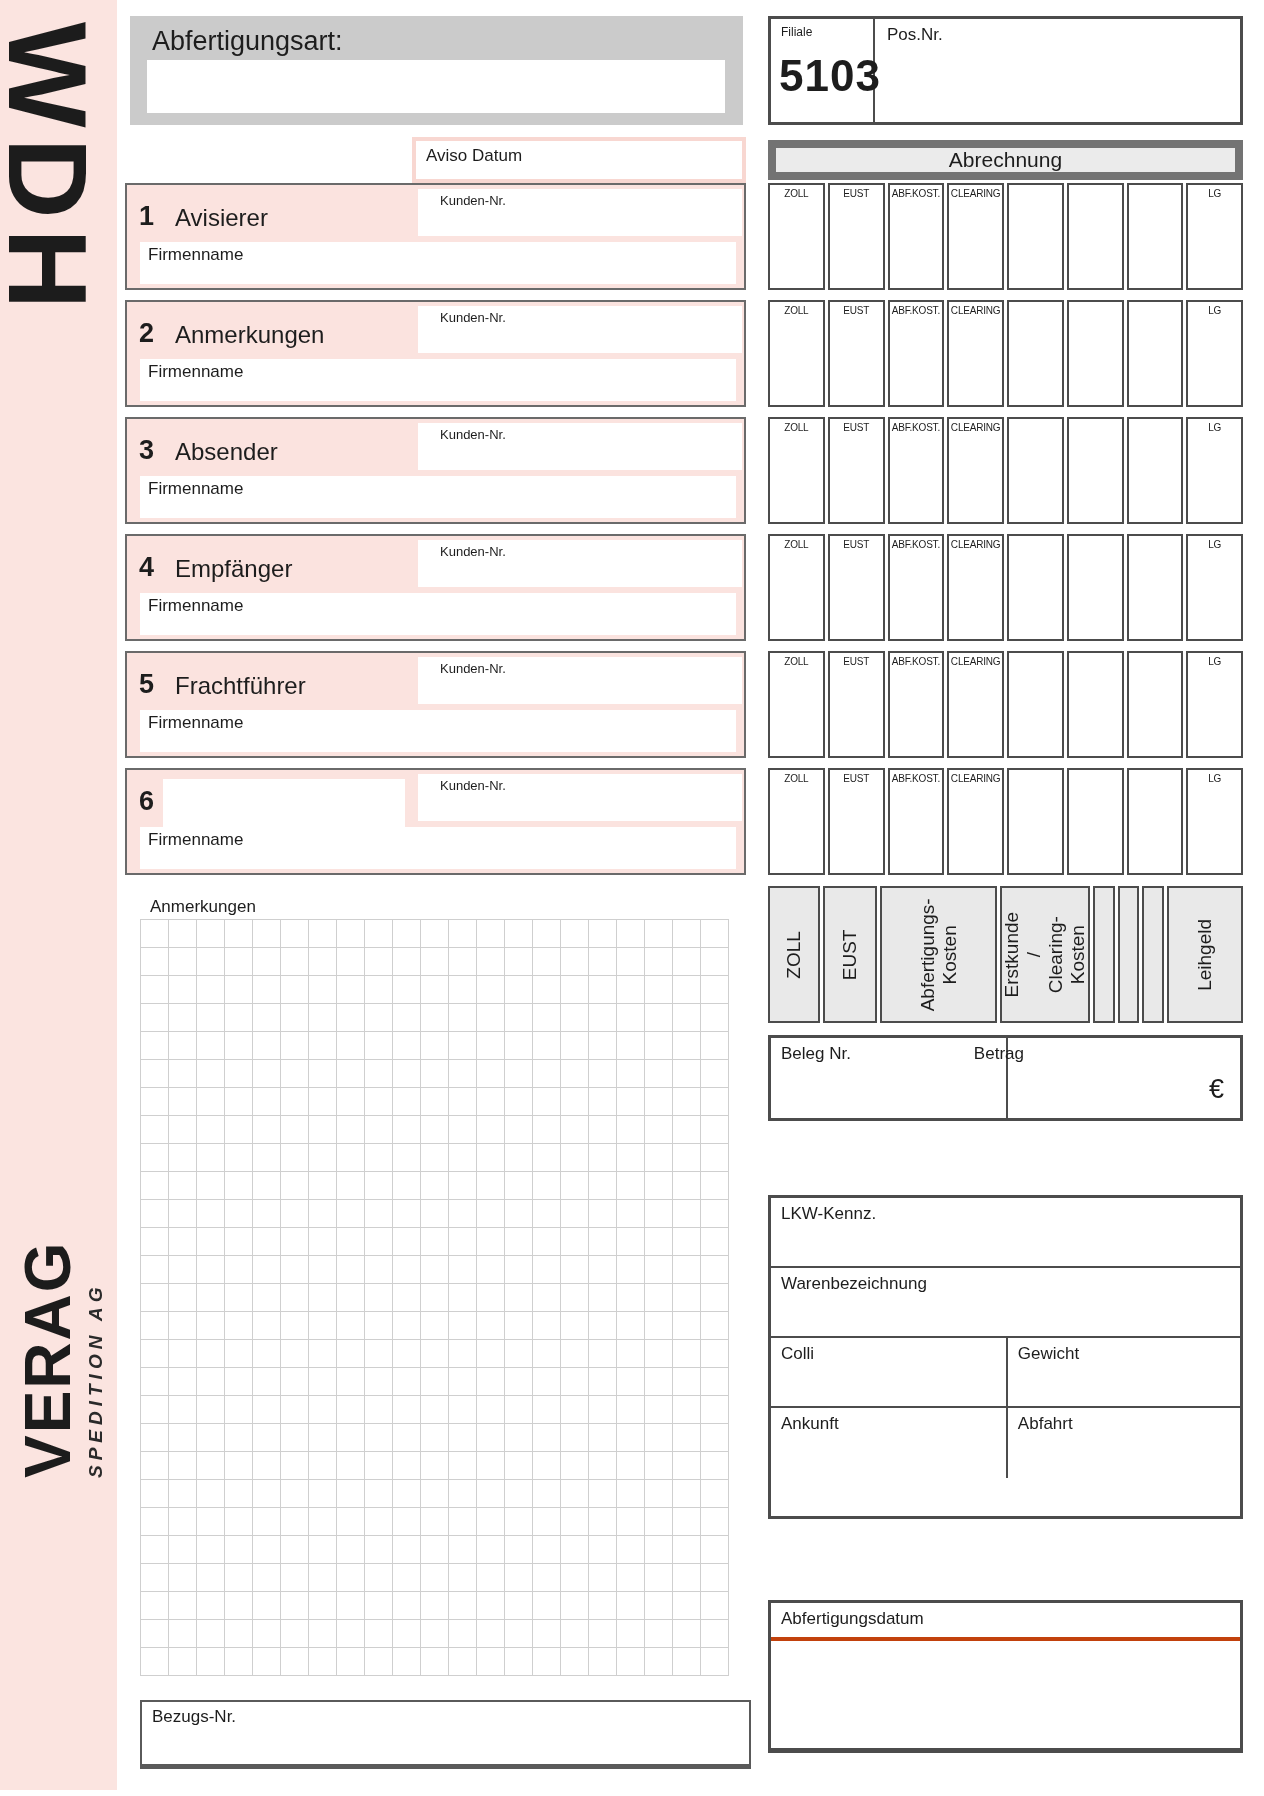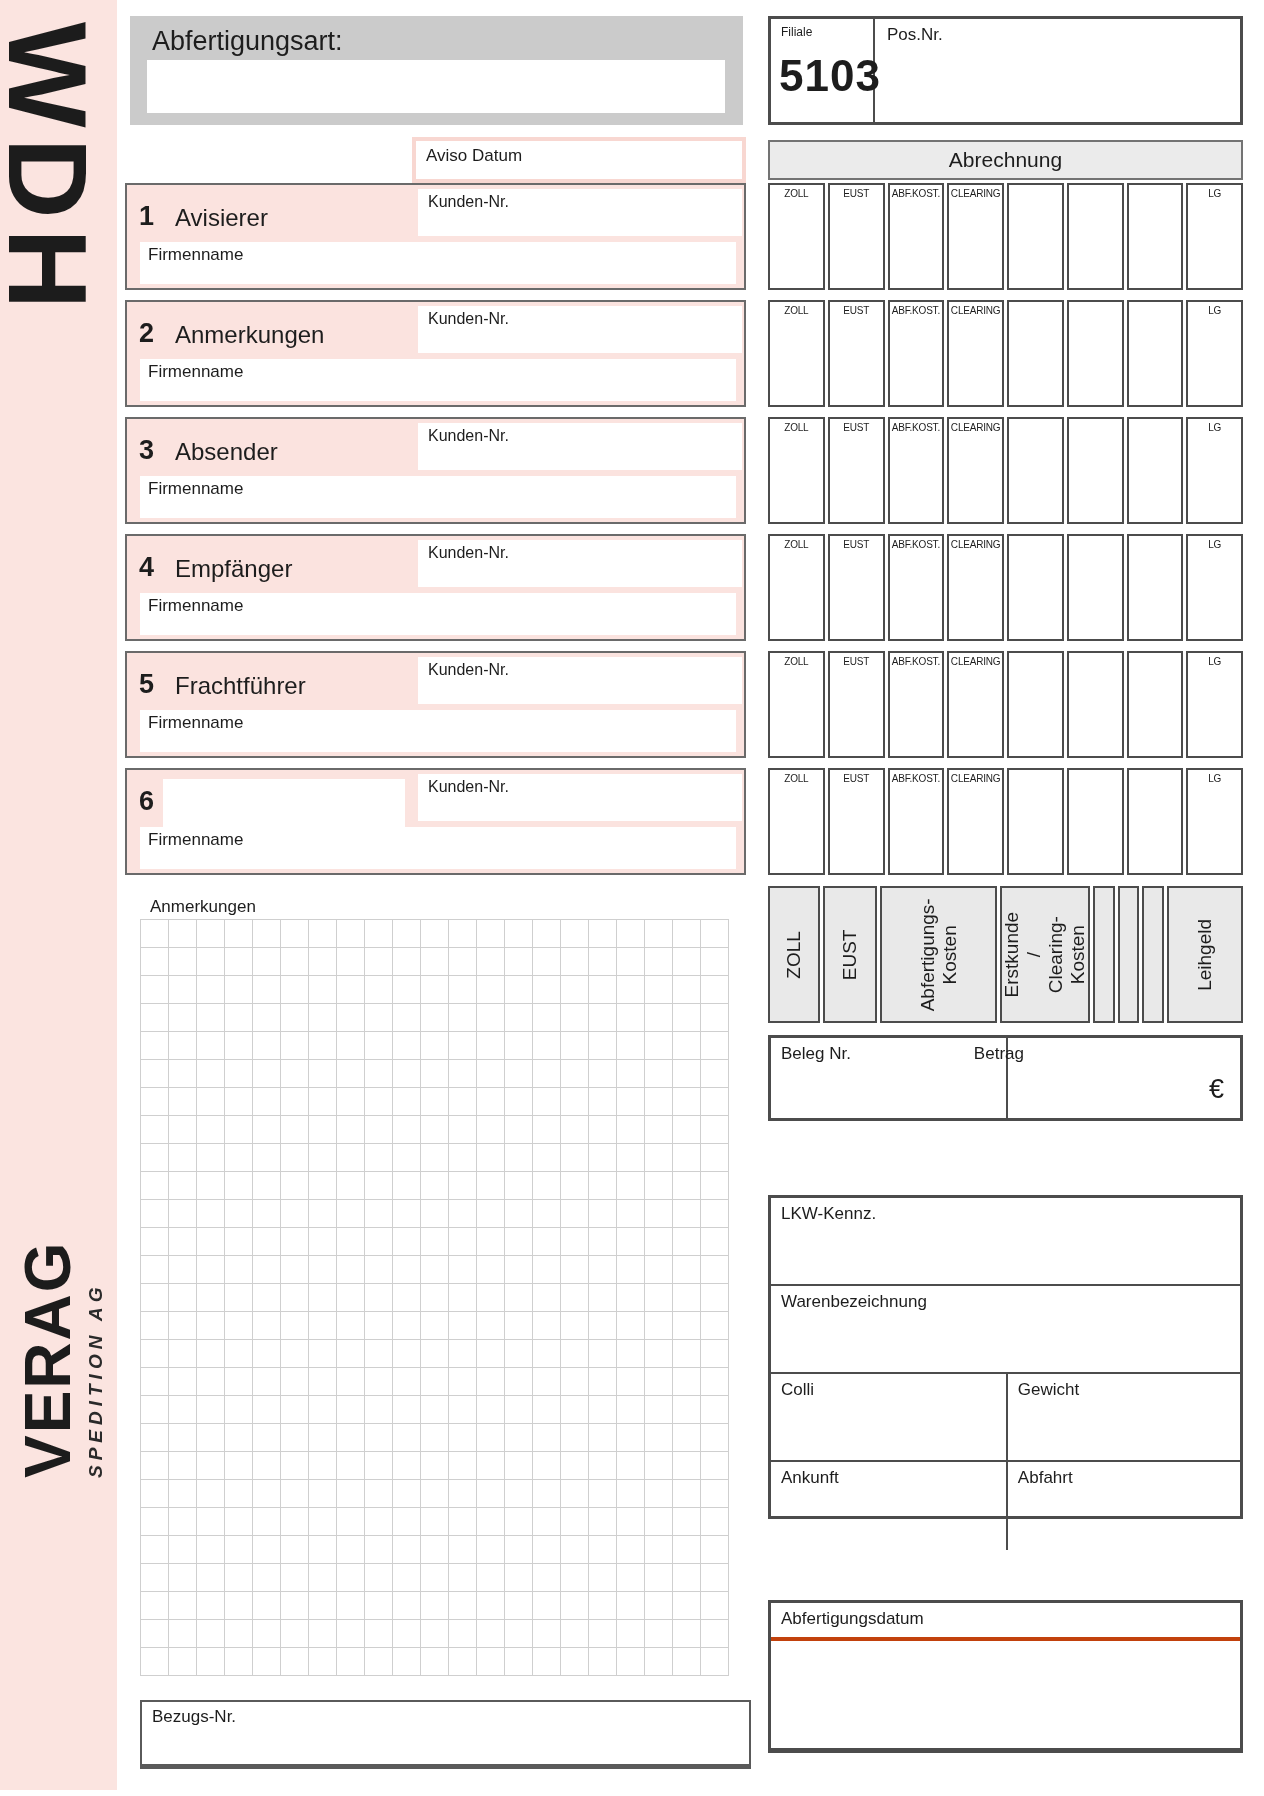--- a/index.html
+++ b/index.html
@@ -33,49 +33,49 @@
   .aviso{position:absolute;left:412px;top:137px;width:334px;height:46px;background:#fff;
          border:4px solid #f8d7d1;box-sizing:border-box;}
   .aviso .lbl{position:absolute;left:10px;top:5px;font-size:17px;}
 
   
   .section{position:absolute;left:125px;width:621px;height:107px;background:#fbe3df;
            border:2px solid #6a6a6a;box-sizing:border-box;}
   .section .num{position:absolute;left:12px;top:16px;font-size:27px;font-weight:bold;}
   .section .slabel{position:absolute;left:48px;top:19px;font-size:24px;}
   .kfield{position:absolute;left:291px;top:4px;width:324px;height:47px;background:#fff;}
-  .kfield .lbl{position:absolute;left:10px;top:4px;font-size:16px;text-align:center;}
+  .kfield .lbl{position:absolute;left:22px;top:4px;font-size:13px;text-align:center;}
   .ffield{position:absolute;left:13px;top:57px;width:596px;height:42px;background:#fff;}
   .ffield .lbl{position:absolute;left:8px;top:3px;font-size:17px;}
   .blank-label-box{position:absolute;left:36px;top:9px;width:242px;height:55px;background:#fff;}
 
   
   .abr-header{position:absolute;left:768px;top:140px;width:475px;height:40px;background:#ebebeb;
-              border:2px solid #737373;box-sizing:border-box;display:flex;align-items:center;justify-content:center;
+              border:8px solid #737373;box-sizing:border-box;display:flex;align-items:center;justify-content:center;
               font-size:21px;}
   .abr-row{position:absolute;left:768px;width:475px;height:107px;display:flex;gap:3px;}
   .abr-cell{flex:1;background:#fff;border:2px solid #4c4c4c;box-sizing:border-box;
             text-align:center;font-size:10px;padding-top:3px;letter-spacing:-0.2px;}
   .abr-footer{position:absolute;left:768px;top:886px;width:475px;height:137px;display:flex;gap:3px;}
   .abr-fcell{flex:1;background:#e9e9e9;border:2px solid #4c4c4c;box-sizing:border-box;
              display:flex;align-items:center;justify-content:center;}
   .abr-fcell .rot{transform:rotate(-90deg);font-size:19px;line-height:1.15;text-align:center;
                   white-space:pre-line;}
 
   .beleg-box{position:absolute;left:768px;top:1035px;width:475px;height:86px;border:3px solid #4c4c4c;
              box-sizing:border-box;background:#fff;}
   .beleg-cell{position:absolute;left:0;top:0;width:50.5%;height:100%;border-right:2px solid #4c4c4c;box-sizing:border-box;}
   .betrag-cell{position:absolute;right:0;top:0;width:49.5%;height:100%;padding-left:44px;}
   .beleg-box .lbl{position:absolute;left:10px;top:6px;font-size:17px;}
   .euro{position:absolute;right:16px;top:36px;font-size:27px;}
 
   
   .lkw-box{position:absolute;left:768px;top:1195px;width:475px;height:324px;border:3px solid #4c4c4c;
            box-sizing:border-box;background:#fff;}
-  .lkw-row{position:relative;width:100%;height:88px;border-bottom:2px solid #4c4c4c;box-sizing:border-box;}
+  .lkw-row{position:relative;width:100%;height:70px;border-bottom:2px solid #4c4c4c;box-sizing:border-box;}
   .lkw-row:last-child{border-bottom:none;border-radius:10px;}
   .lkw-row .lbl{position:absolute;left:10px;top:6px;font-size:17px;}
   .half{position:absolute;top:0;height:100%;box-sizing:border-box;}
   .half .lbl{position:absolute;left:10px;top:6px;font-size:17px;}
   .half.l{left:0;width:50.5%;border-right:2px solid #4c4c4c;}
   .half.r{right:0;width:49.5%;}
 
   .proc-box{position:absolute;left:768px;top:1600px;width:475px;height:153px;border:3px solid #4c4c4c;
             border-bottom-width:5px;box-sizing:border-box;background:#fff;}
   .proc-row1{position:relative;width:100%;height:38px;border-bottom:4px solid #c2410c;box-sizing:border-box;}

